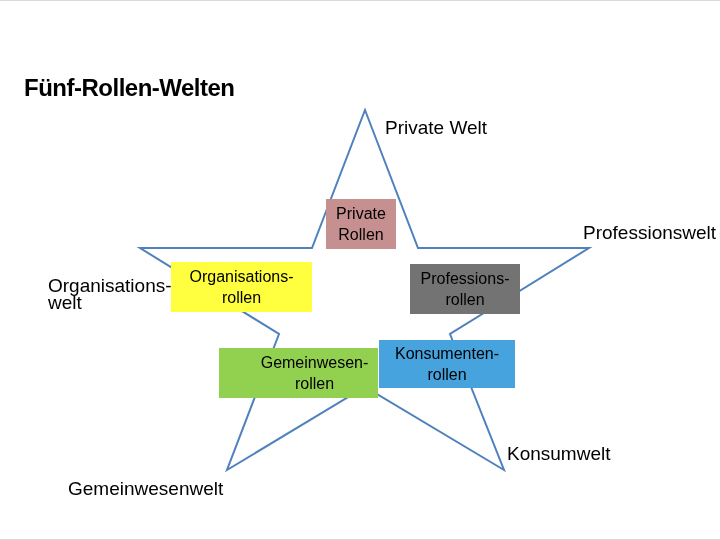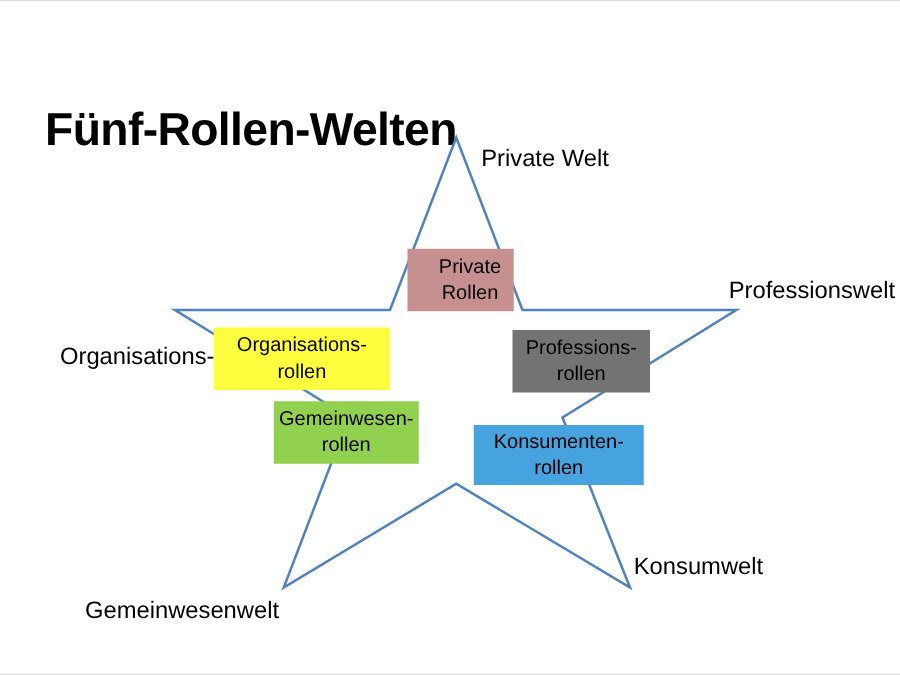--- a/index.html
+++ b/index.html
@@ -9,38 +9,38 @@
     background:#ffffff;
     overflow:hidden;
     font-family:"Liberation Sans", sans-serif;
     color:#000000;
   }
   .edge-line { position:absolute; left:0; width:720px; height:1px; background:#d9d9d9; }
   .edge-top { top:0; }
   .edge-bottom { bottom:0; }
 
   .title {
-    position:absolute; left:36px; top:58px;
-    font-size:37px; font-weight:bold; letter-spacing:-0.5px;
+    position:absolute; left:24px; top:58px;
+    font-size:24px; font-weight:bold; letter-spacing:-0.5px;
     white-space:nowrap;
   }
 
   .star-svg { position:absolute; left:0; top:0; z-index:1; }
 
   .role-box {
     position:absolute; z-index:2;
     display:flex; flex-direction:column;
     align-items:center; justify-content:center;
     text-align:center;
     font-size:16px; line-height:21px;
   }
   .box-private       { left:326px; top:199px; width:70px;  height:50px; }
   .box-organisations { left:171px; top:262px; width:141px; height:50px; }
   .box-professions   { left:410px; top:264px; width:110px; height:50px; }
-  .box-gemeinwesen   { left:219px; top:321px; width:116px; height:50px; }
+  .box-gemeinwesen   { left:219px; top:348px; width:127px; height:50px;padding-left:32px; }
   .box-konsumenten   { left:379px; top:340px; width:136px; height:48px; }
 
   .person-circle {
     position:absolute; z-index:3;
     left:312px; top:248px; width:103px; height:96px;
     border-radius:50%;
     border:3px solid #4e74a4;
     box-sizing:border-box;
     display:flex; align-items:center; justify-content:center;
     font-size:16px;
@@ -63,21 +63,21 @@
 <div class="slide">
   <div class="edge-line edge-top"></div>
   <div class="edge-line edge-bottom"></div>
 
   <h1 class="title">Fünf-Rollen-Welten</h1>
 
   <svg class="star-svg" width="720" height="540" viewBox="0 0 720 540">
     <polygon points="365,110 418,248 589,248 450,334 504,470 365,387 227,470 279,334 140,248 312,248" fill="none" stroke-width="2" stroke-linejoin="miter" stroke="#4f81bd"></polygon>
   </svg>
 
-  <div class="role-box box-private" style="background-color: rgb(199, 144, 144); padding-left: 15px;">
+  <div class="role-box box-private" style="background-color: rgb(199, 144, 144);">
     <span>Private</span>
     <span>Rollen</span>
   </div>
 
   <div class="role-box box-organisations" style="background-color: rgb(255, 255, 63);">
     <span>Organisations-</span>
     <span>rollen</span>
   </div>
 
   <div class="role-box box-professions" style="background-color: #737373;">
@@ -99,20 +99,21 @@
   <div class="world-label world-private">
     <div>Private Welt</div>
   </div>
 
   <div class="world-label world-professions">
     <div>Professionswelt</div>
   </div>
 
   <div class="world-label world-organisations">
     <div>Organisations-</div>
+    <div>welt</div>
   </div>
 
   <div class="world-label world-gemeinwesen">
     <div>Gemeinwesenwelt</div>
   </div>
 
   <div class="world-label world-konsum">
     <div>Konsumwelt</div>
   </div>
 </div>

